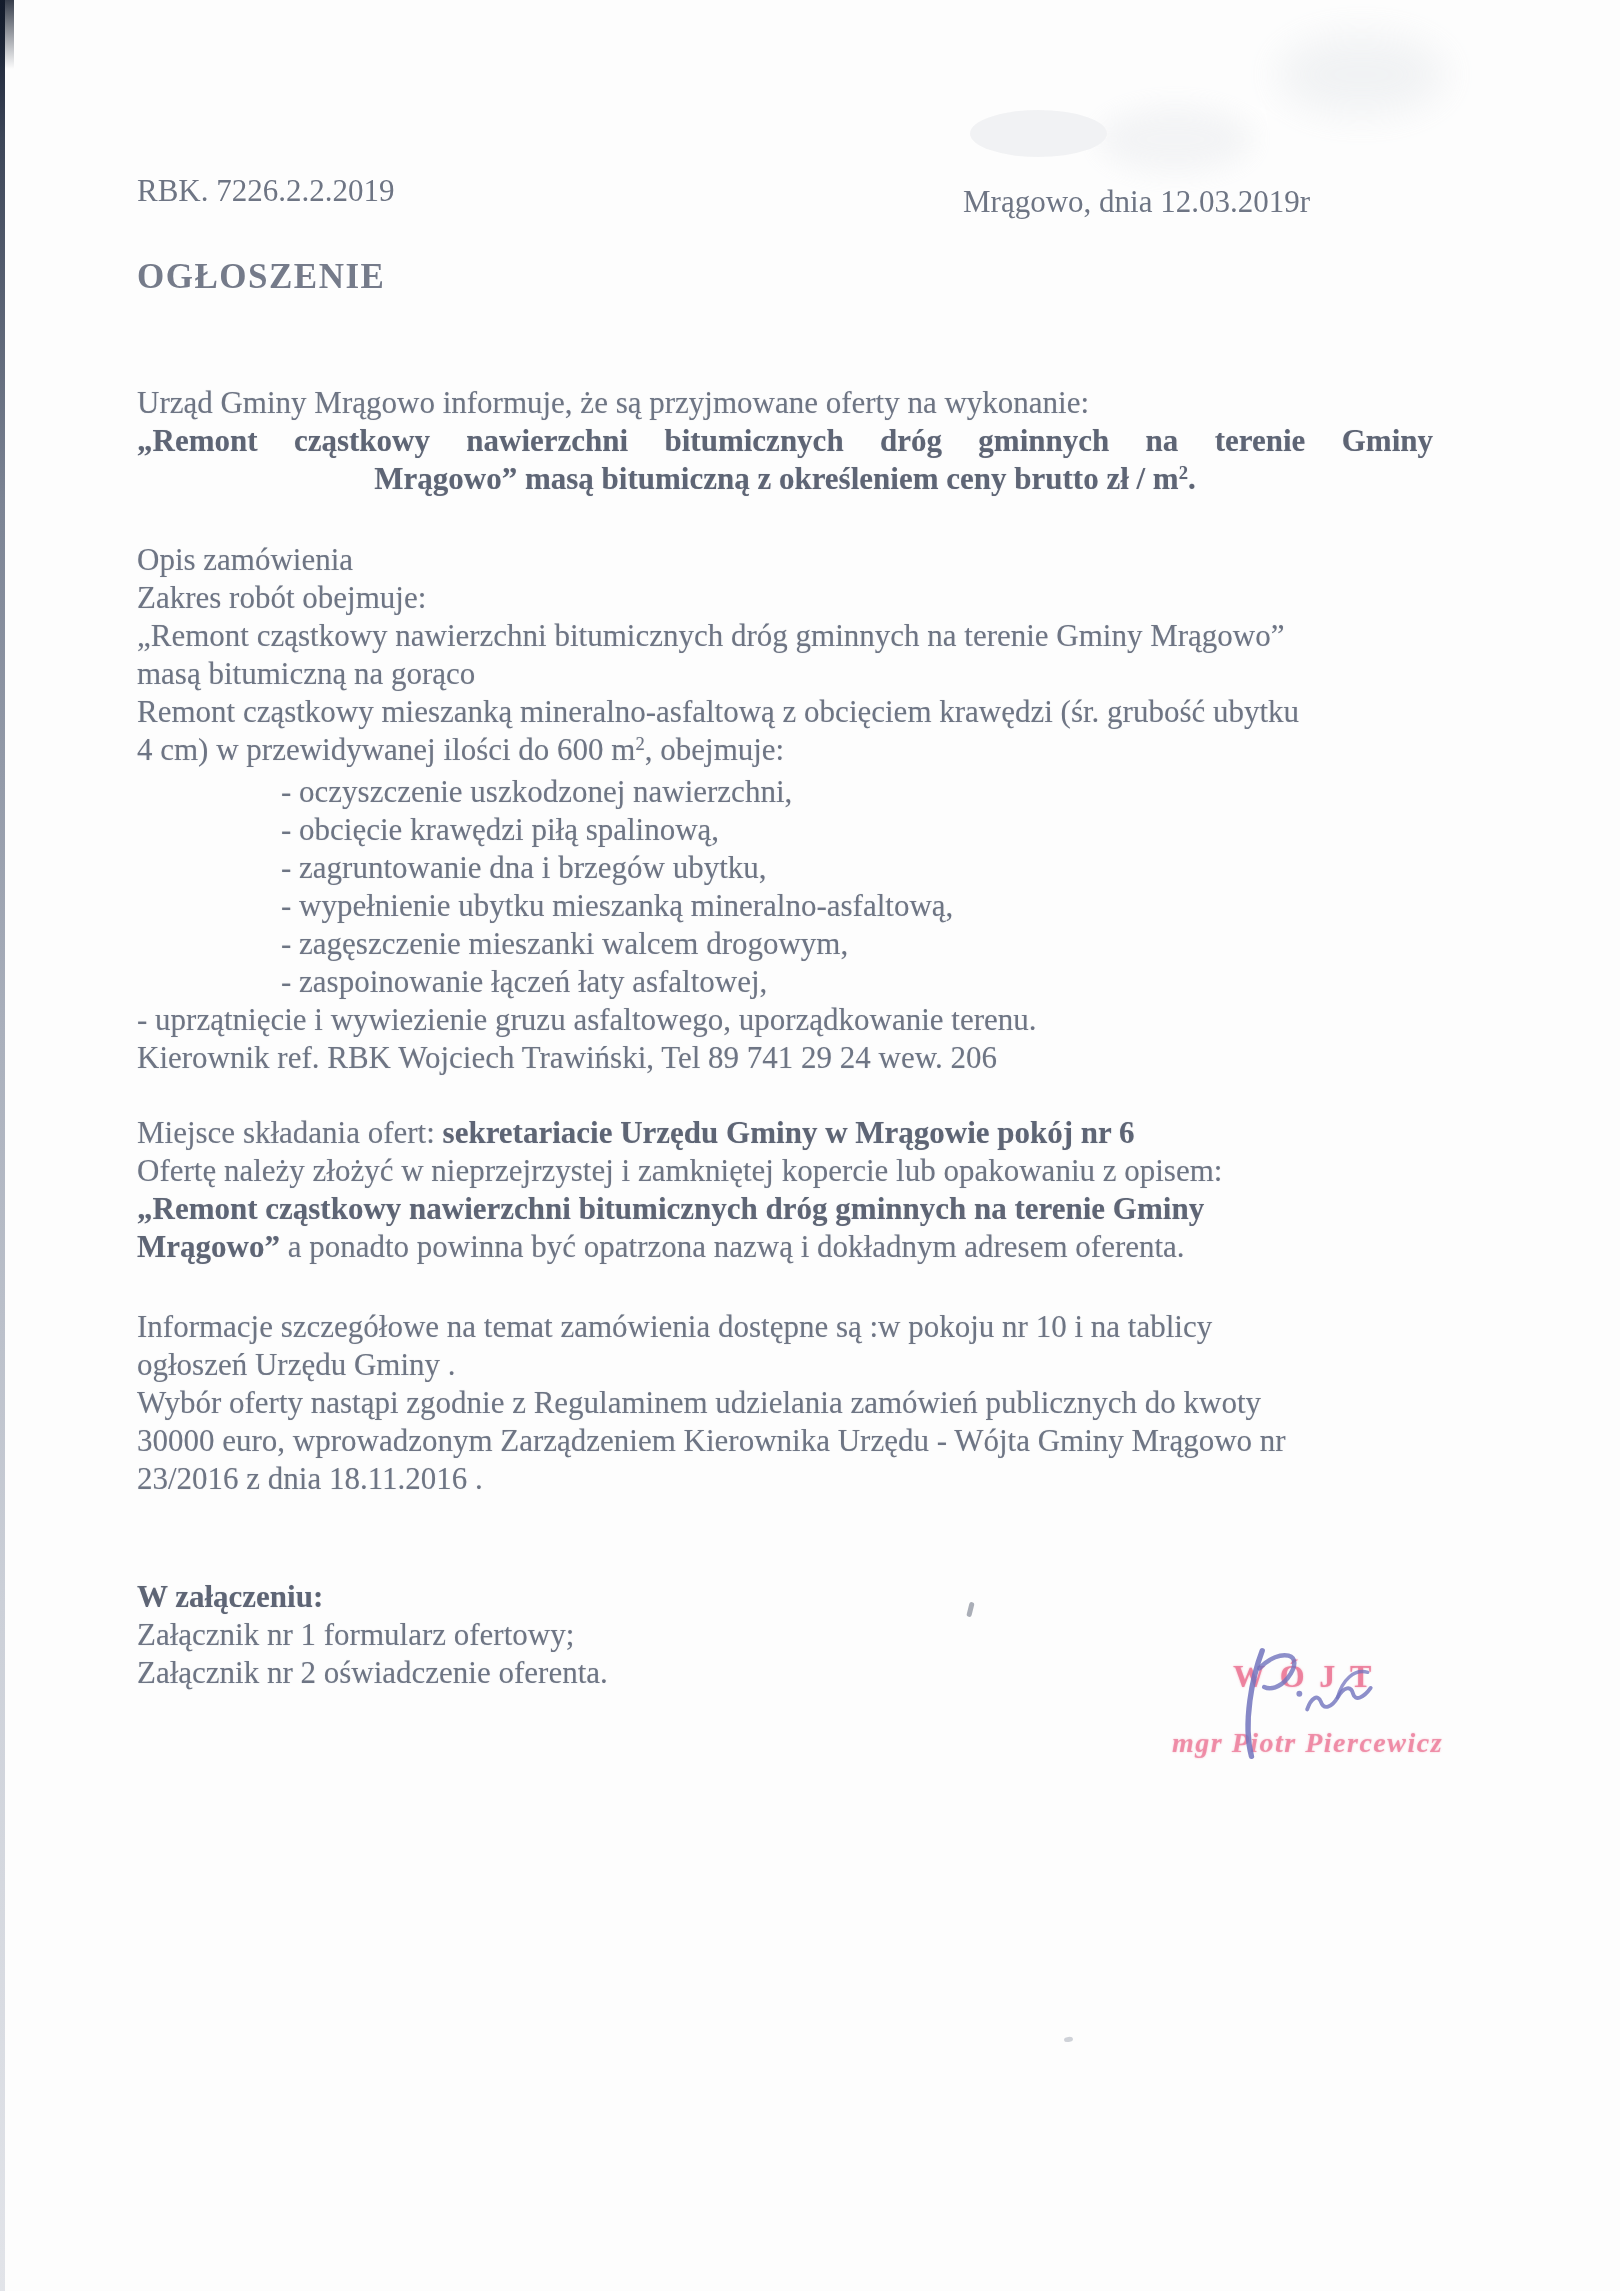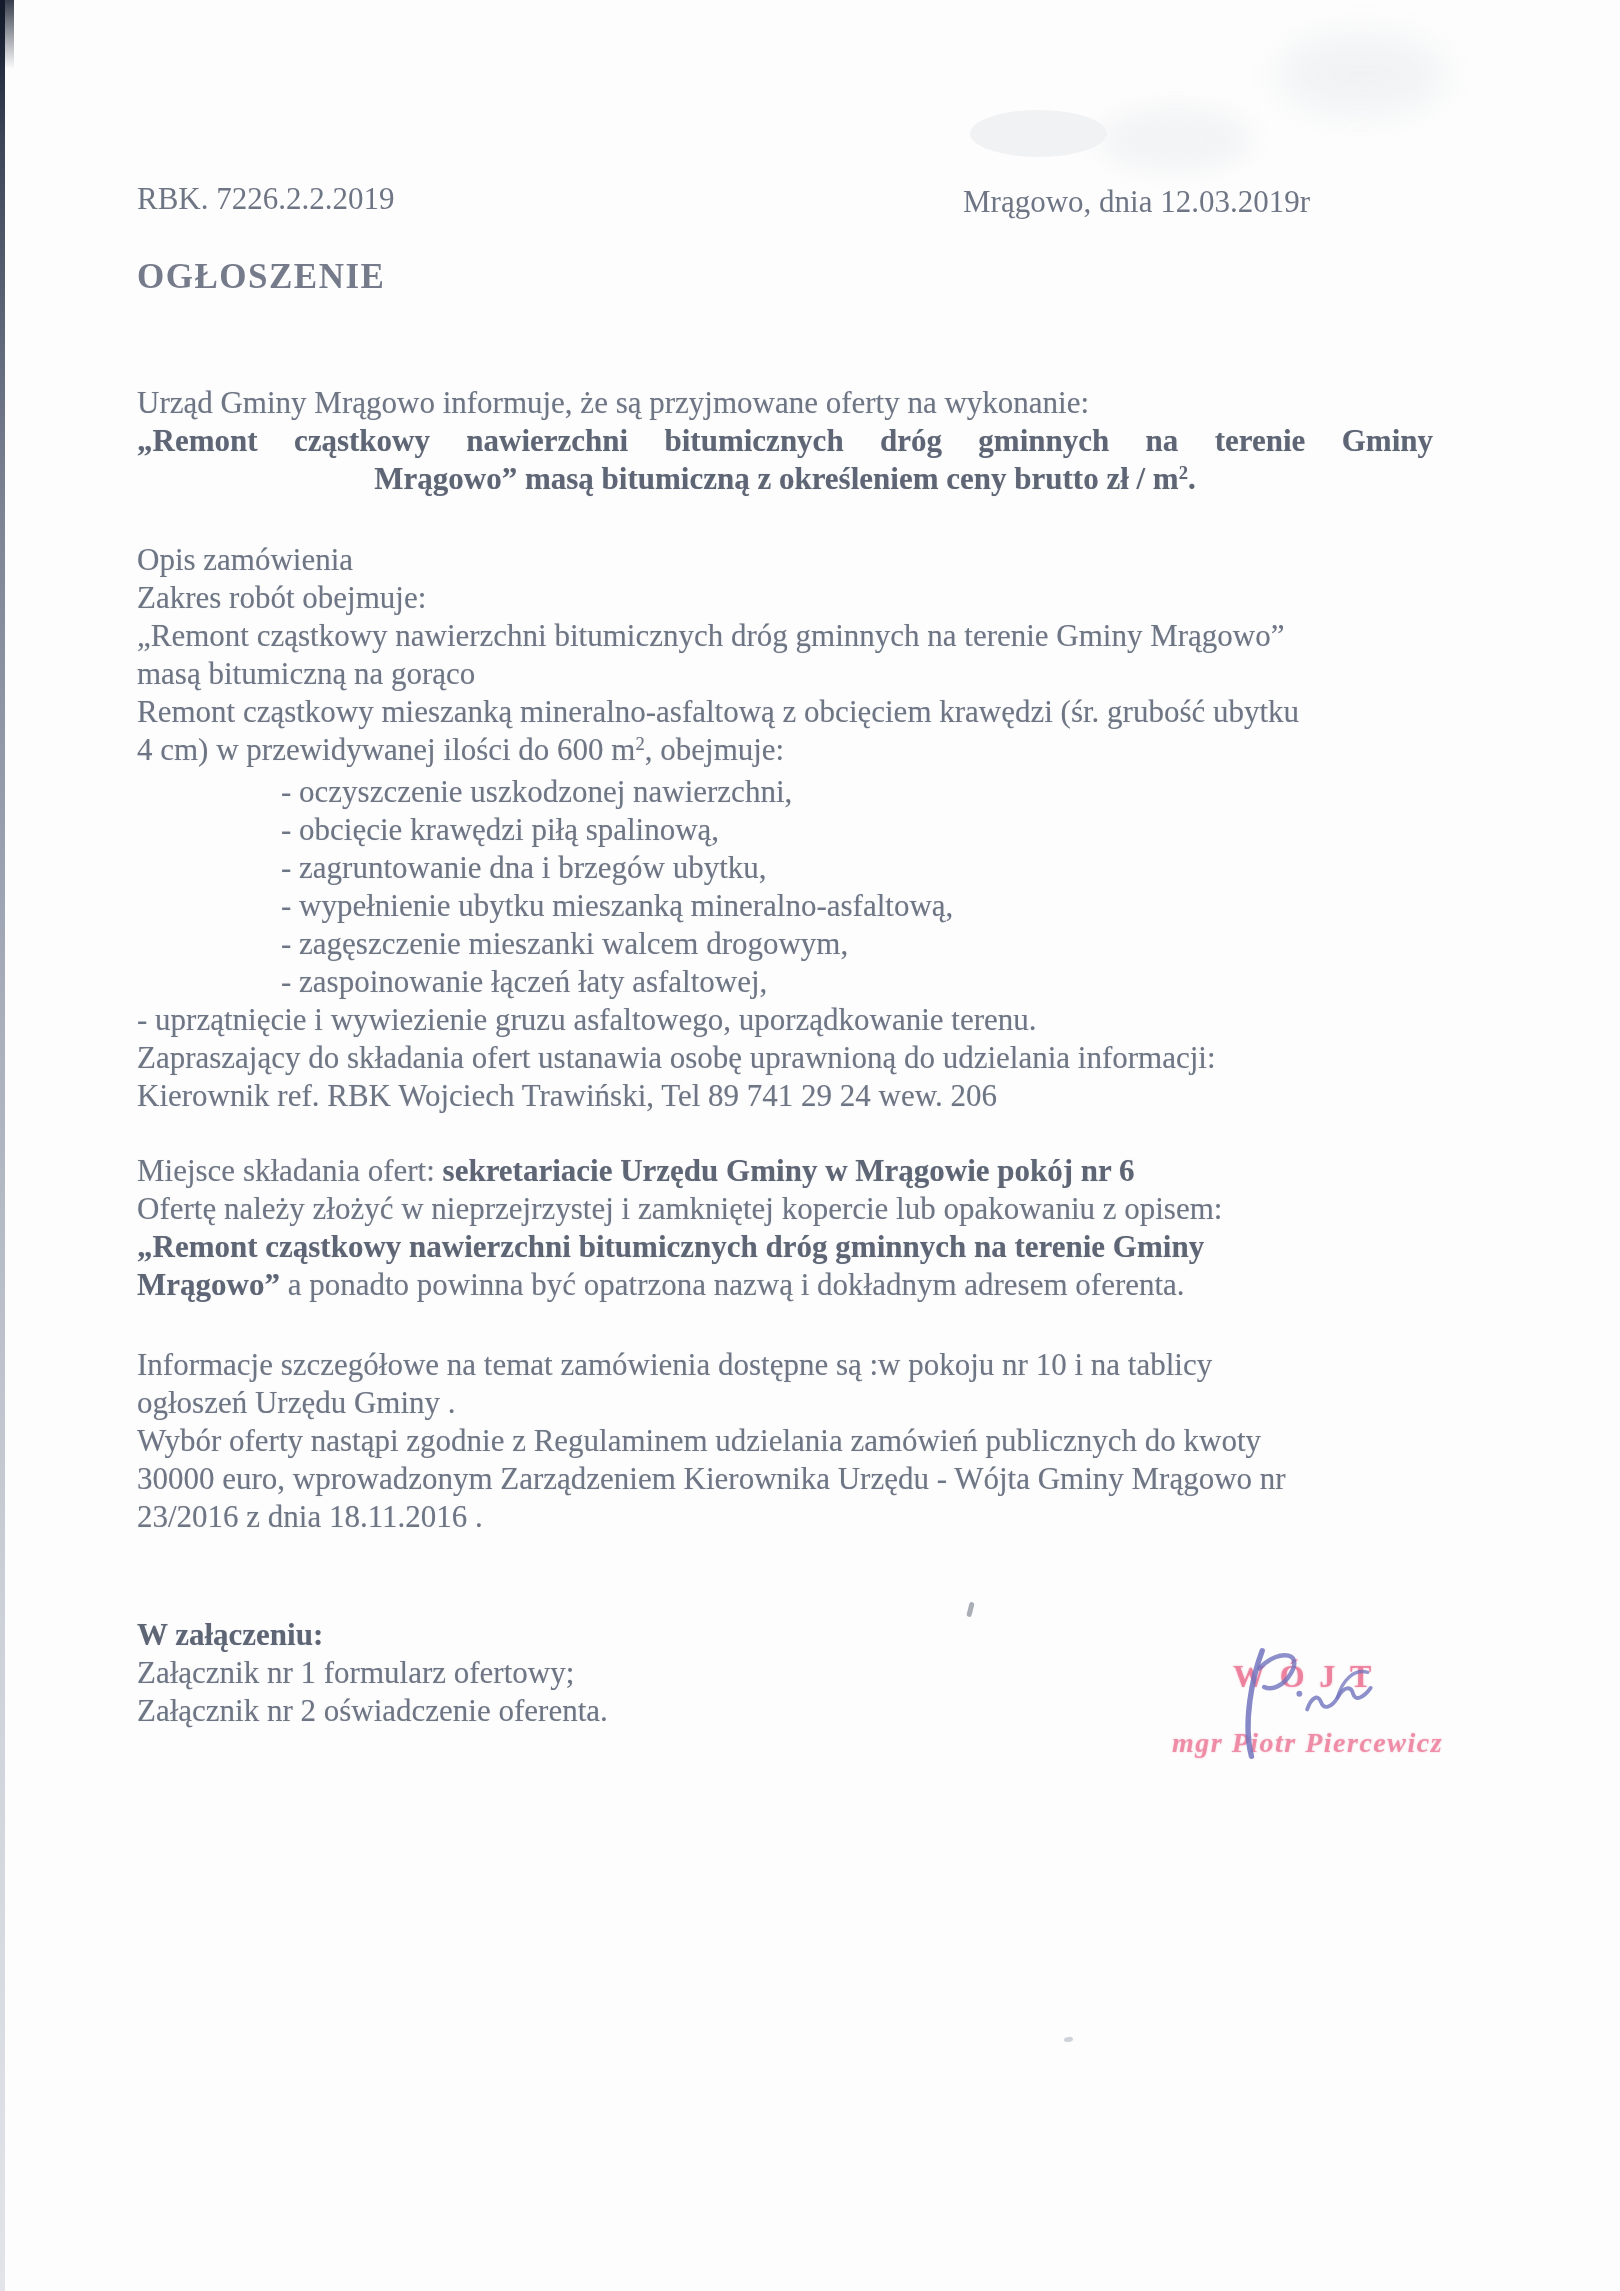--- a/index.html
+++ b/index.html
@@ -28,21 +28,21 @@
   }
   .speck-1{
     position:absolute;left:968px;top:1602px;width:4.9px;height:14.7px;
     background:#8d939f;border-radius:2.9px;transform:rotate(14deg);opacity:.75;
   }
   .speck-2{
     position:absolute;left:1064px;top:2037px;width:8.8px;height:4.9px;
     background:#c3c7ce;border-radius:50%;transform:rotate(-8deg);opacity:.8;
   }
   
-  .ref-number{position:absolute;left:137px;top:181px;font-size:31px;white-space:nowrap;}
+  .ref-number{position:absolute;left:137px;top:173px;font-size:31px;white-space:nowrap;}
   .place-date{position:absolute;left:963px;top:184px;font-size:31px;white-space:nowrap;}
   .doc-title{
     position:absolute;left:137px;top:257px;width:1353px;margin:0;
     font-size:35px;font-weight:bold;letter-spacing:1.5px;
     color:#757b8a;
   }
   
   .doc-body{
     position:absolute;left:137px;top:384px;width:1296px;
     font-size:31px;line-height:38px;
@@ -110,21 +110,20 @@
       <span class="line">masą bitumiczną na gorąco</span>
       <span class="line">Remont cząstkowy mieszanką mineralno-asfaltową z obcięciem krawędzi (śr. grubość ubytku</span>
       <span class="line"><span>4 cm) w przewidywanej ilości do 600 m</span><sup class="sp">2</sup><span>, obejmuje:</span></span>
       <span class="line indent">- oczyszczenie uszkodzonej nawierzchni,</span>
       <span class="line indent">- obcięcie krawędzi piłą spalinową,</span>
       <span class="line indent">- zagruntowanie dna i brzegów ubytku,</span>
       <span class="line indent">- wypełnienie ubytku mieszanką mineralno-asfaltową,</span>
       <span class="line indent">- zagęszczenie mieszanki walcem drogowym,</span>
       <span class="line indent">- zaspoinowanie łączeń łaty asfaltowej,</span>
       <span class="line">- uprzątnięcie i wywiezienie gruzu asfaltowego, uporządkowanie terenu.</span>
-      <span class="line">Zapraszający do składania ofert ustanawia osobę uprawnioną do udzielania informacji:</span>
       <span class="line">Kierownik ref. RBK Wojciech Trawiński, Tel 89 741 29 24 wew. 206</span>
     </p>
 
 
     <p class="para m-submission">
       <span class="line"><span>Miejsce składania ofert: </span><b>sekretariacie Urzędu Gminy w Mrągowie pokój nr 6</b></span>
       <span class="line">Ofertę należy złożyć w nieprzejrzystej i zamkniętej kopercie lub opakowaniu z opisem:</span>
       <span class="line bold">„Remont cząstkowy nawierzchni bitumicznych dróg gminnych na terenie Gminy</span>
       <span class="line"><b>Mrągowo”</b><span> a ponadto powinna być opatrzona nazwą i dokładnym adresem oferenta.</span></span>
     </p>

